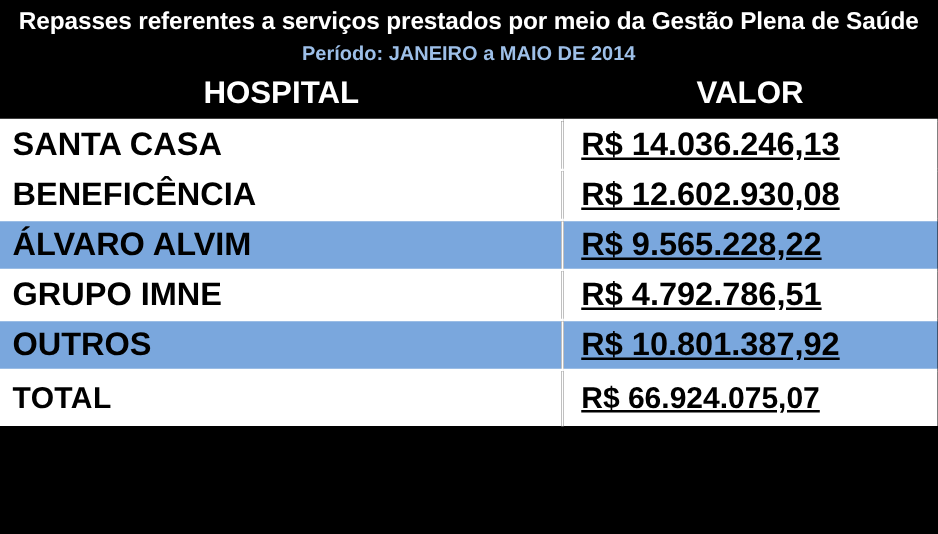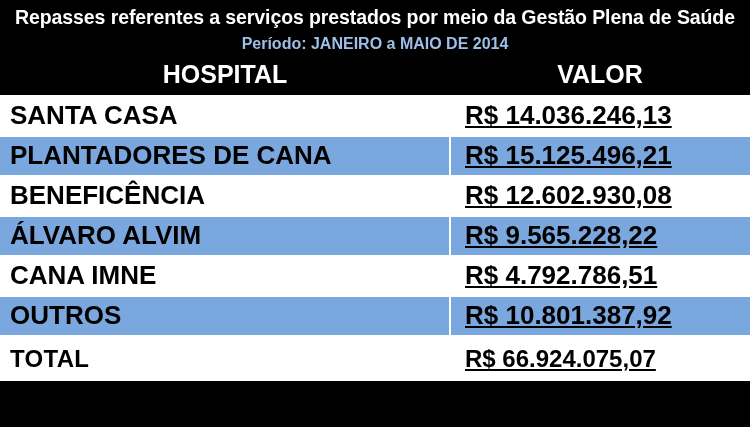--- a/index.html
+++ b/index.html
@@ -106,34 +106,30 @@
       <tr>
         <th>HOSPITAL</th>
         <th>VALOR</th>
       </tr>
     </thead>
     <tbody>
       <tr>
         <td>SANTA CASA</td>
         <td>R$ 14.036.246,13</td>
       </tr>
-      <tr class="alt">
-        <td>PLANTADORES DE CANA</td>
-        <td>R$ 15.125.496,21</td>
-      </tr>
       <tr>
         <td>BENEFICÊNCIA</td>
         <td>R$ 12.602.930,08</td>
       </tr>
       <tr class="alt">
         <td>ÁLVARO ALVIM</td>
         <td>R$ 9.565.228,22</td>
       </tr>
       <tr>
-        <td>CANA IMNE</td>
+        <td>GRUPO IMNE</td>
         <td>R$ 4.792.786,51</td>
       </tr>
       <tr class="alt">
         <td>OUTROS</td>
         <td>R$ 10.801.387,92</td>
       </tr>
       <tr class="total">
         <td>TOTAL</td>
         <td>R$ 66.924.075,07</td>
       </tr>

